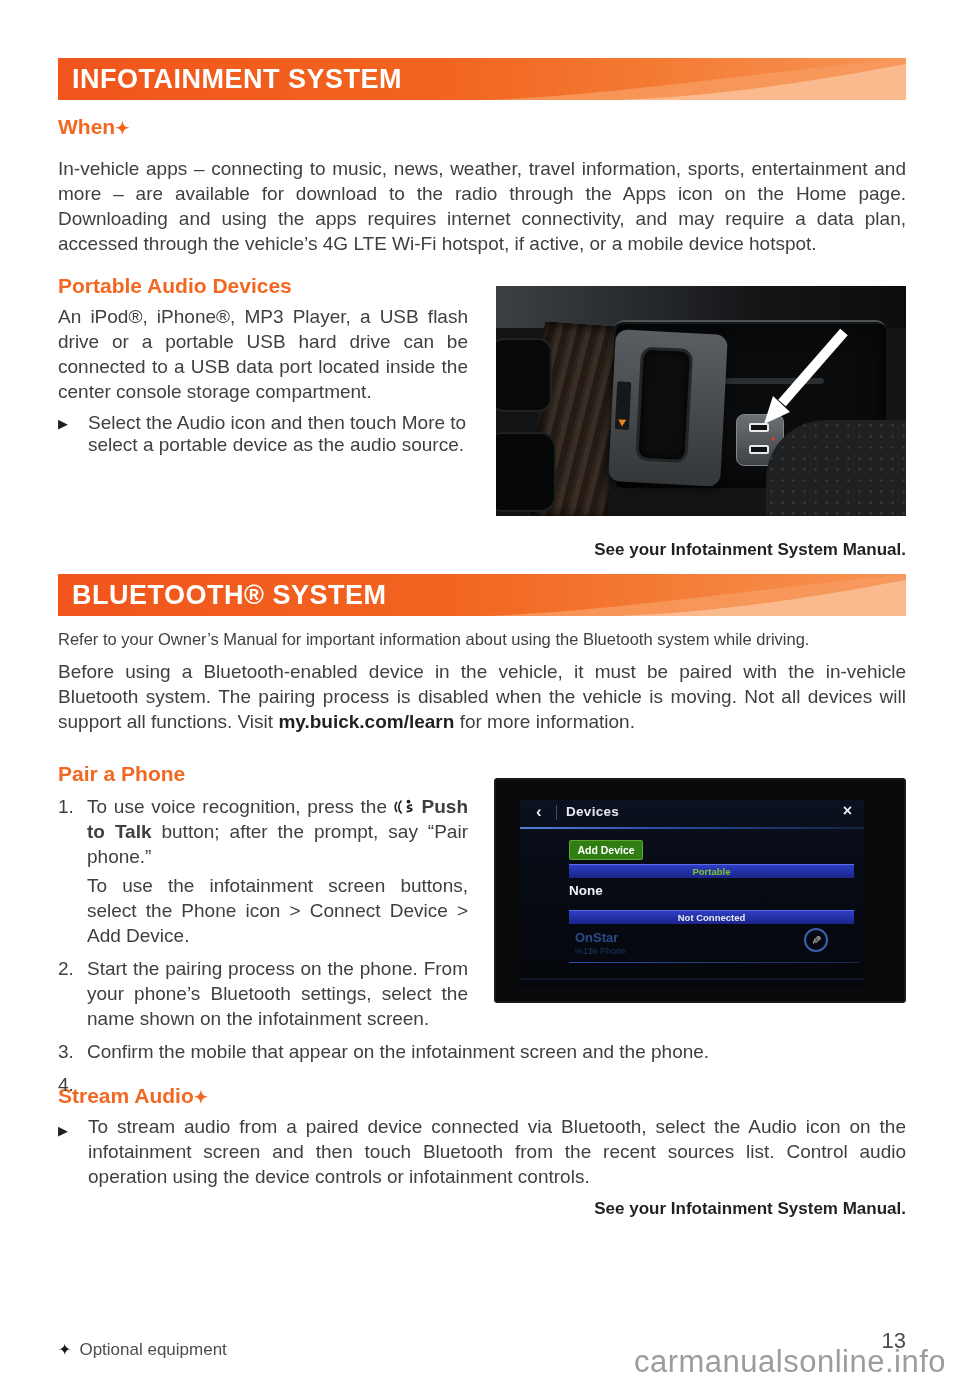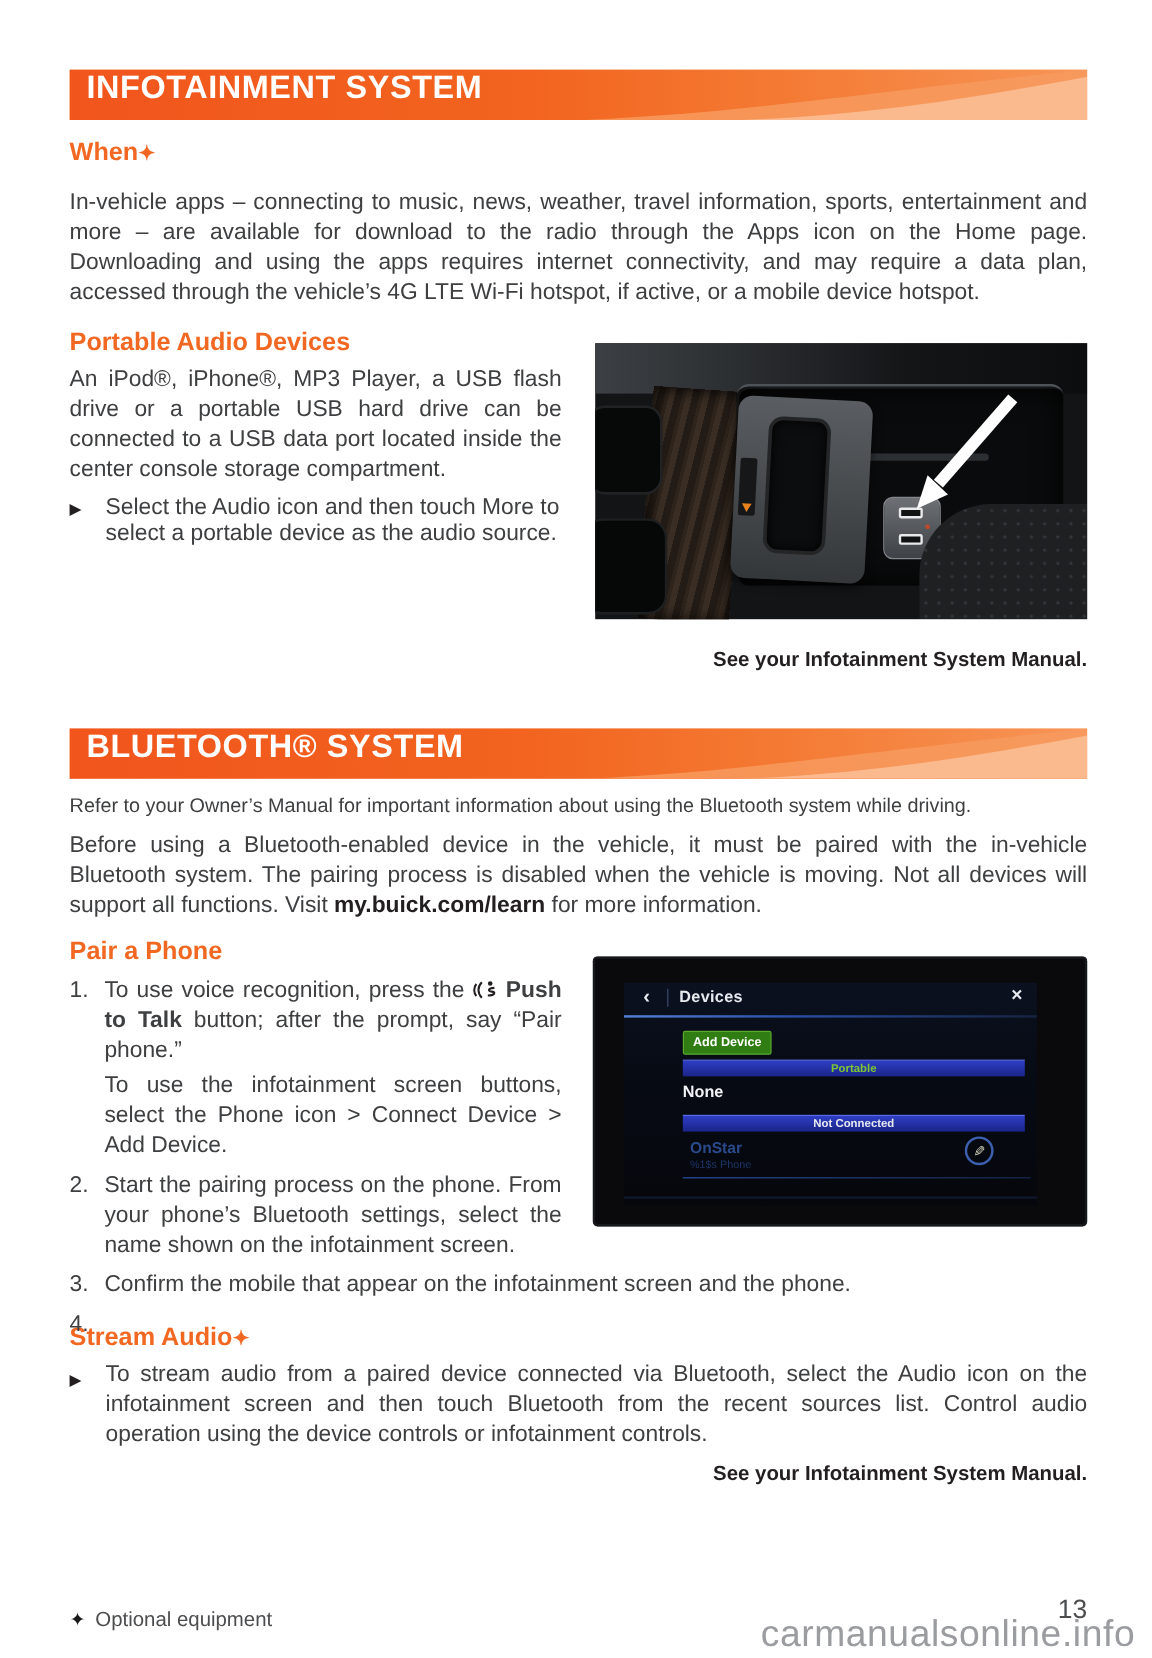--- a/index.html
+++ b/index.html
@@ -5,21 +5,21 @@
   * { margin:0; padding:0; box-sizing:border-box; }
   html,body { background:#ffffff; }
   .page {
     position:relative; width:960px; height:1382px; background:#fff;
     font-family:"Liberation Sans", sans-serif; color:#3e3f41; overflow:hidden;
   }
   .content { position:absolute; left:58px; top:58px; width:848px; }
 
   
   .banner {
-    position:relative; height:42px; display:flex; 
+    position:relative; height:42px; display:flex; align-items:center;
     padding-left:14px; overflow:hidden; margin-bottom:0;
     background:linear-gradient(90deg,#f1551c 0%, #f2641f 45%, #f47a33 70%, #f79557 100%);
   }
   .banner svg.swoosh { position:absolute; inset:0; width:100%; height:100%; }
   .banner .banner-title {
     position:relative; color:#fff; font-size:27px; font-weight:bold; letter-spacing:.5px; z-index:2;
   }
 
   
   .h-orange { color:#f26822; font-weight:bold; font-size:21px; }
@@ -63,26 +63,26 @@
     background:linear-gradient(180deg,#6d7175,#3e4145); border-radius:8px; border:1px solid #83878b; }
   .pc-usb .port { position:absolute; left:12px; width:20px; height:9px; border:2px solid #e8e9ea; border-radius:2px; background:#101112; }
   .pc-usb .p1 { top:8px; } .pc-usb .p2 { top:30px; }
   .pc-usb .dot { position:absolute; right:8px; top:22px; width:4px; height:4px; border-radius:50%; background:#c24a2a; }
   .pc-leather { position:absolute; right:0; bottom:0; width:140px; height:96px;
     background:#1e2022; border-top-left-radius:60px;
     background-image:radial-gradient(#34373a 1px, transparent 1.6px); background-size:11px 11px; }
   .pc-arrow { position:absolute; inset:0; }
 
   
-  .bt-banner { margin-top:47px; }
+  .bt-banner { margin-top:14px; }
   .bt-note { margin-top:13px; font-size:16.5px; line-height:21px; text-align:justify; }
   .bt-intro { margin-top:9px; }
   .bt-intro b.link { color:#231f20; }
 
-  .pair-head { margin-top:14px; }
+  .pair-head { margin-top:28px; }
   .pair-block { margin-top:6px; }
   .shot-col { float:right; width:412px; margin-left:26px; margin-top:-16px; margin-bottom:10px; }
 
   .step { position:relative; padding-left:29px; font-size:19px; line-height:25px; text-align:justify; margin-top:8px; }
   .step .num { position:absolute; left:0; top:0; }
   .step p.sub { margin-top:4px; text-align:justify; }
   .ptt-icon { display:inline-block; vertical-align:-2px; }
 
   .stream-head { margin-top:12px; }
   .stream-bullet { margin-top:6px; font-size:19px; line-height:25px; }

